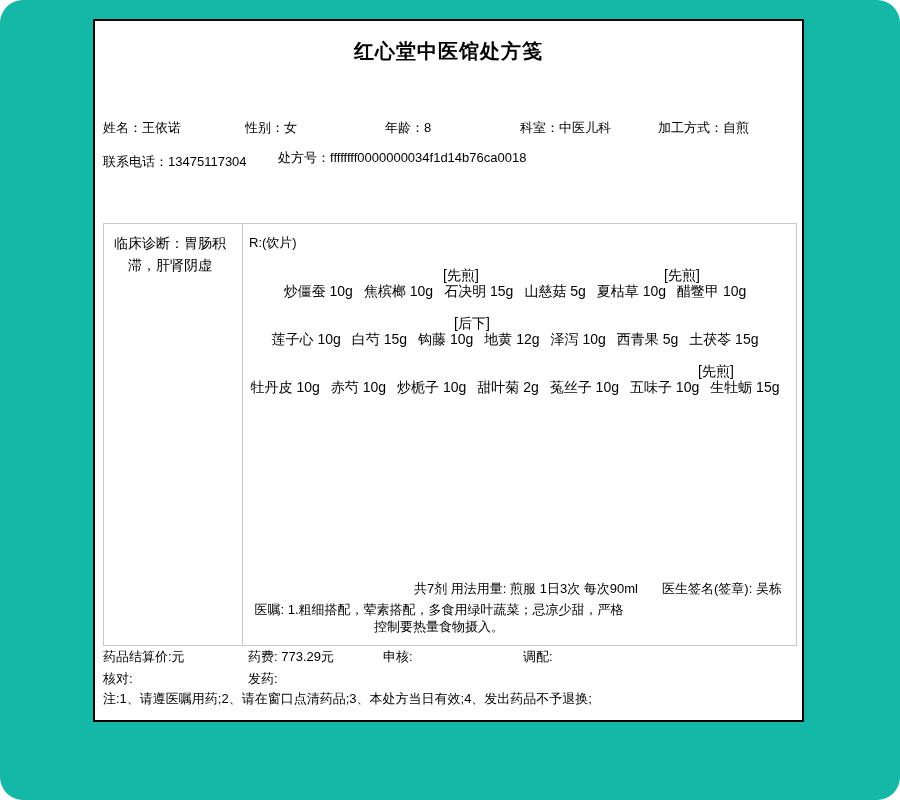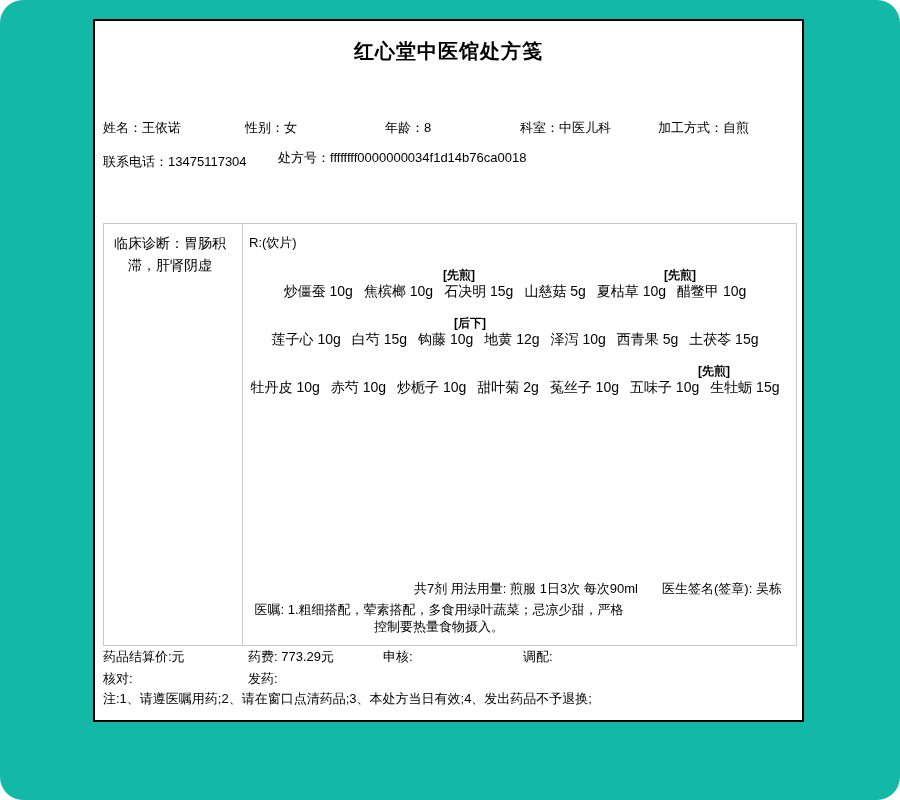--- a/index.html
+++ b/index.html
@@ -34,21 +34,21 @@
     border:1px solid #c8c8c8;box-sizing:border-box;display:flex;text-align:center;
   }
   .diag-col{
     width:139px;box-sizing:border-box;border-right:1px solid #c8c8c8;
     padding:8px 12px 0 6px;font-size:14px;line-height:22px;
   }
   .rx-col{position:relative;flex:1;}
   .rx-header{position:absolute;left:6px;top:10px;font-size:13px;}
   .rx-rows{position:absolute;left:6px;top:41px;right:4px;}
   .rx-row{margin-bottom:10px;}
-  .rx-tags{position:relative;height:18px;font-size:12px;font-weight:bold;}
+  .rx-tags{position:relative;height:18px;font-size:14px;}
   .rx-tags span{position:absolute;top:2px;white-space:nowrap;}
   .tag-a{left:194px;} .tag-b{left:415px;} .tag-c{left:157px;padding-left:48px;} .tag-d{left:449px;}
   .rx-herbs{height:20px;font-size:14px;white-space:nowrap;}
   .herb{display:inline-block;margin-right:11px;}
   .rx-footer{position:absolute;left:6px;top:356px;right:6px;font-size:13px;}
   .rx-usage-line{position:relative;height:19px;}
   .rx-usage{white-space:nowrap;margin-left:13px;}
   .rx-doctor{position:absolute;left:377px;top:0;white-space:nowrap;padding-left:36px;}
   .rx-remark{width:380px;line-height:17px;margin-top:2px;}
 

